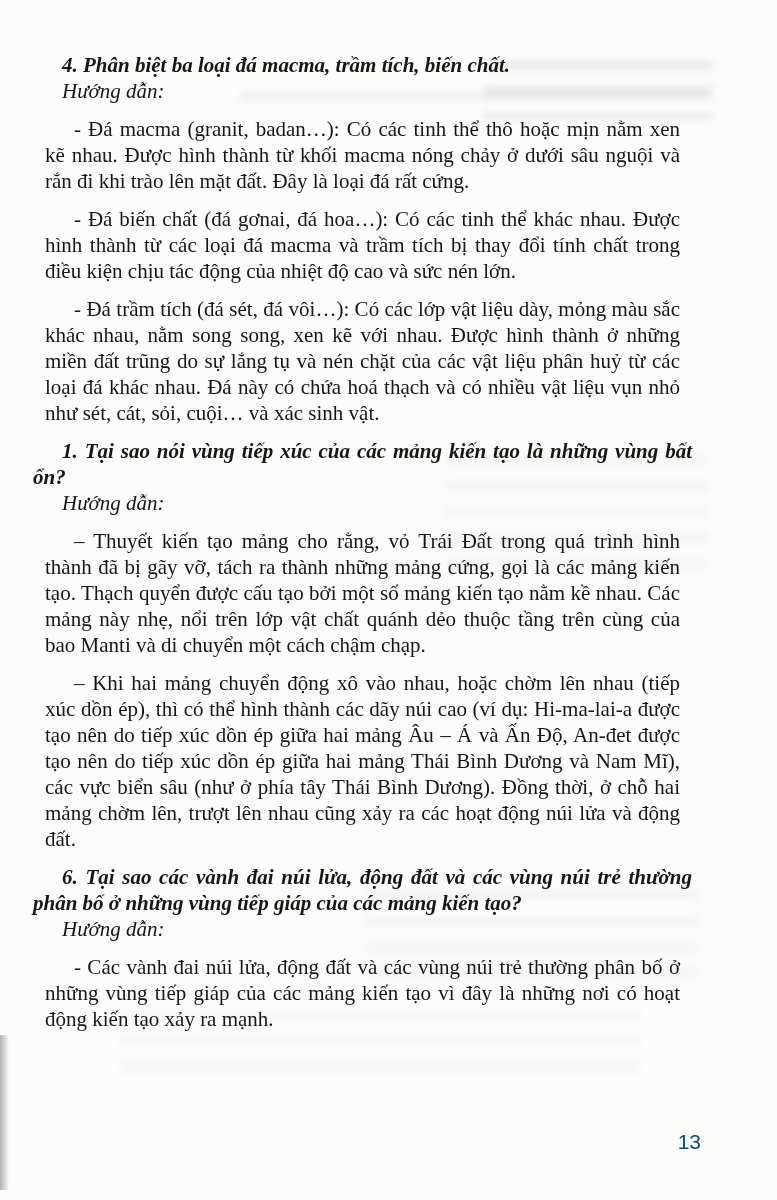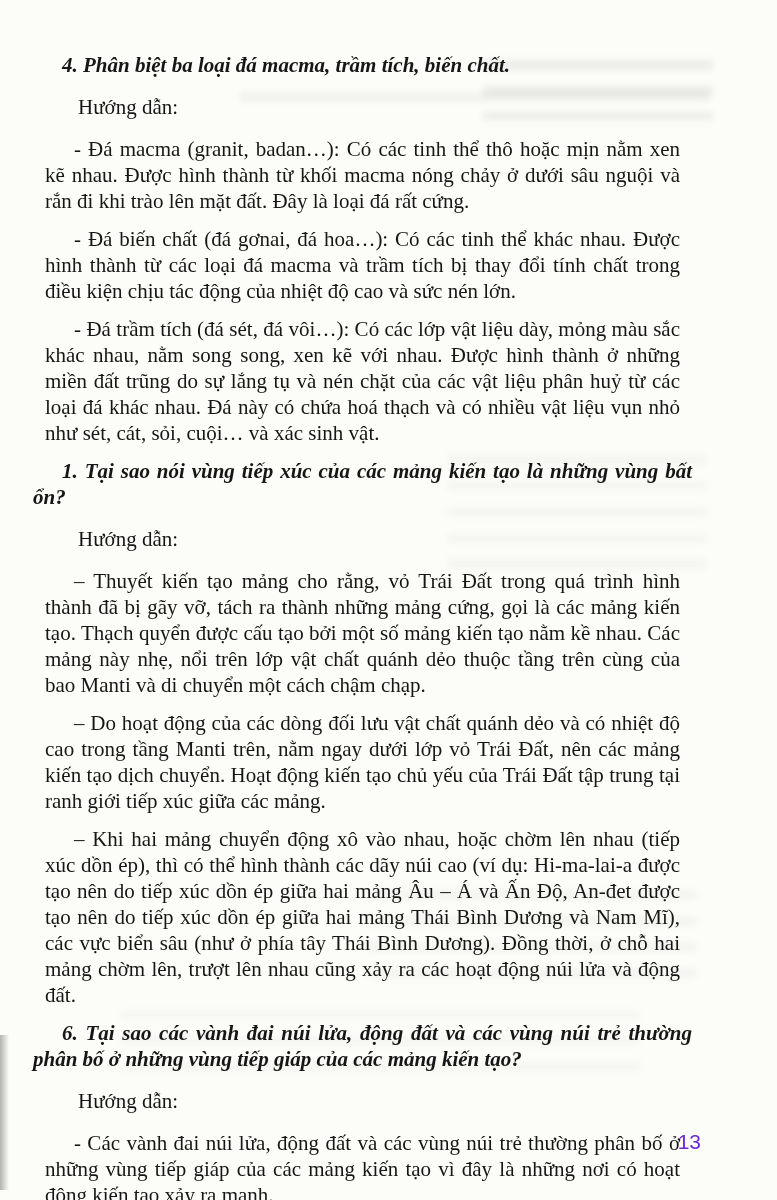--- a/index.html
+++ b/index.html
@@ -31,34 +31,35 @@
     font-weight: bold;
     font-style: italic;
     font-size: 21px;
     line-height: 26px;
     margin: 6px 0 0 0;
     text-indent: 29px;
     text-align: justify;
   }
   .question-heading.first { margin-top: 0; }
   .guide-label {
-    margin: 16px;
+    font-style: italic;
+    margin: 0;
     text-indent: 29px;
   }
   .body-paragraph {
     margin: 12px;
     text-indent: 29px;
   }
   .page-number {
     position: absolute;
     top: 1130px;
     right: 20px;
     font-family: "Liberation Sans", sans-serif;
     font-size: 21px;
-    color: #6d28d9;
+    color: #0c4a6e;
   }
   
   .ghost {
     position: absolute;
     pointer-events: none;
     filter: blur(3px);
     background: repeating-linear-gradient(
       180deg,
       rgba(130,130,125,0.16) 0 10px,
       rgba(130,130,125,0.0) 10px 26px
@@ -95,21 +96,20 @@
 
     <h3 class="question-heading first">4. Phân biệt ba loại đá macma, trầm tích, biến chất.</h3>
     <p class="guide-label">Hướng dẫn:</p>
     <p class="body-paragraph">- Đá macma (granit, badan…): Có các tinh thể thô hoặc mịn nằm xen kẽ nhau. Được hình thành từ khối macma nóng chảy ở dưới sâu nguội và rắn đi khi trào lên mặt đất. Đây là loại đá rất cứng.</p>
     <p class="body-paragraph">- Đá biến chất (đá gơnai, đá hoa…): Có các tinh thể khác nhau. Được hình thành từ các loại đá macma và trầm tích bị thay đổi tính chất trong điều kiện chịu tác động của nhiệt độ cao và sức nén lớn.</p>
     <p class="body-paragraph">- Đá trầm tích (đá sét, đá vôi…): Có các lớp vật liệu dày, mỏng màu sắc khác nhau, nằm song song, xen kẽ với nhau. Được hình thành ở những miền đất trũng do sự lắng tụ và nén chặt của các vật liệu phân huỷ từ các loại đá khác nhau. Đá này có chứa hoá thạch và có nhiều vật liệu vụn nhỏ như sét, cát, sỏi, cuội… và xác sinh vật.</p>
 
     <h3 class="question-heading">1. Tại sao nói vùng tiếp xúc của các mảng kiến tạo là những vùng bất ổn?</h3>
     <p class="guide-label">Hướng dẫn:</p>
     <p class="body-paragraph">– Thuyết kiến tạo mảng cho rằng, vỏ Trái Đất trong quá trình hình thành đã bị gãy vỡ, tách ra thành những mảng cứng, gọi là các mảng kiến tạo. Thạch quyển được cấu tạo bởi một số mảng kiến tạo nằm kề nhau. Các mảng này nhẹ, nổi trên lớp vật chất quánh dẻo thuộc tầng trên cùng của bao Manti và di chuyển một cách chậm chạp.</p>
-    <p class="body-paragraph">– Do hoạt động của các dòng đối lưu vật chất quánh dẻo và có nhiệt độ cao trong tầng Manti trên, nằm ngay dưới lớp vỏ Trái Đất, nên các mảng kiến tạo dịch chuyển. Hoạt động kiến tạo chủ yếu của Trái Đất tập trung tại ranh giới tiếp xúc giữa các mảng.</p>
     <p class="body-paragraph">– Khi hai mảng chuyển động xô vào nhau, hoặc chờm lên nhau (tiếp xúc dồn ép), thì có thể hình thành các dãy núi cao (ví dụ: Hi-ma-lai-a được tạo nên do tiếp xúc dồn ép giữa hai mảng Âu – Á và Ấn Độ, An-đet được tạo nên do tiếp xúc dồn ép giữa hai mảng Thái Bình Dương và Nam Mĩ), các vực biển sâu (như ở phía tây Thái Bình Dương). Đồng thời, ở chỗ hai mảng chờm lên, trượt lên nhau cũng xảy ra các hoạt động núi lửa và động đất.</p>
 
     <h3 class="question-heading">6. Tại sao các vành đai núi lửa, động đất và các vùng núi trẻ thường phân bố ở những vùng tiếp giáp của các mảng kiến tạo?</h3>
     <p class="guide-label">Hướng dẫn:</p>
     <p class="body-paragraph">- Các vành đai núi lửa, động đất và các vùng núi trẻ thường phân bố ở những vùng tiếp giáp của các mảng kiến tạo vì đây là những nơi có hoạt động kiến tạo xảy ra mạnh.</p>
 
   </div>
 
   <div class="page-number">13</div>
 

